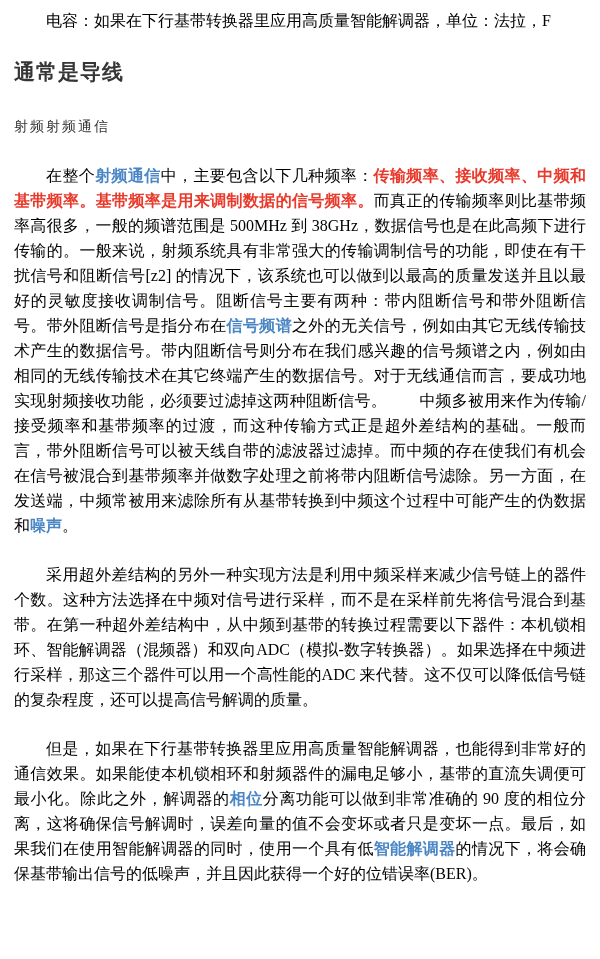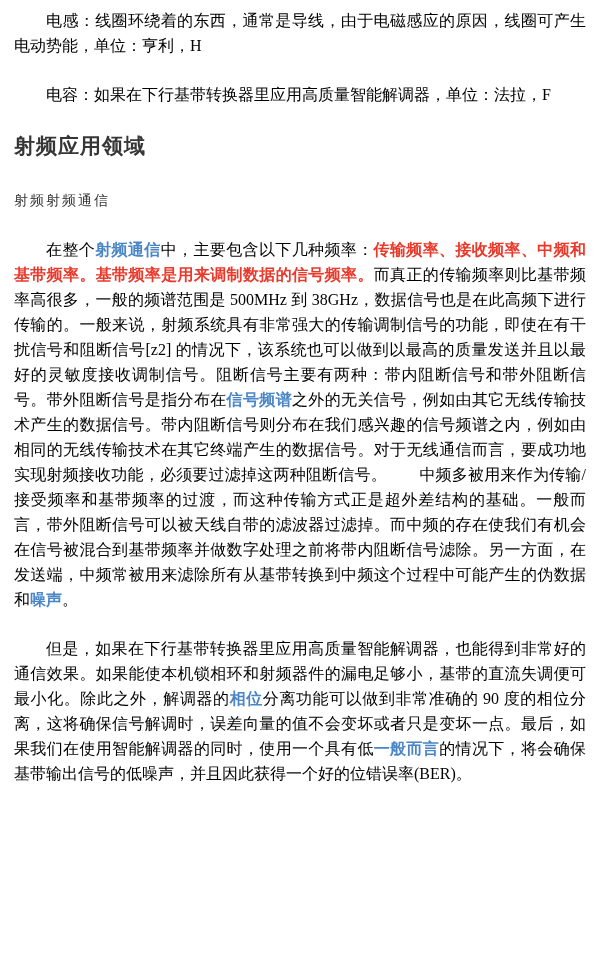--- a/index.html
+++ b/index.html
@@ -61,20 +61,20 @@
     text-decoration: none;
     cursor: pointer;
     font-weight: bold;
   }
 </style>
 </head>
 <body>
 
 <div class="doc">
   <div>
-      <p class="doc-para"><span class="seg-normal">电感：线圈环绕着的东西，通常是导线，由于电磁感应的原因，线圈可产生电动势能，单位：亨利，H</span></p>
       <p class="doc-para"><span class="seg-normal">电容：如果在下行基带转换器里应用高质量智能解调器，单位：法拉，F</span></p>
-      <h1 class="doc-heading">射频应用领域</h1>
+      <h1 class="doc-heading">通常是导线</h1>
       <h2 class="doc-subheading">射频射频通信</h2>
       <p class="doc-para"><span class="seg-normal">在整个</span><a class="seg-link">射频通信</a><span class="seg-normal">中，主要包含以下几种频率：</span><span class="seg-red">传输频率、接收频率、中频和基带频率。基带频率是用来调制数据的信号频率。</span><span class="seg-normal">而真正的传输频率则比基带频率高很多，一般的频谱范围是 500MHz 到 38GHz，数据信号也是在此高频下进行传输的。一般来说，射频系统具有非常强大的传输调制信号的功能，即使在有干扰信号和阻断信号[z2] 的情况下，该系统也可以做到以最高的质量发送并且以最好的灵敏度接收调制信号。阻断信号主要有两种：带内阻断信号和带外阻断信号。带外阻断信号是指分布在</span><a class="seg-link">信号频谱</a><span class="seg-normal">之外的无关信号，例如由其它无线传输技术产生的数据信号。带内阻断信号则分布在我们感兴趣的信号频谱之内，例如由相同的无线传输技术在其它终端产生的数据信号。对于无线通信而言，要成功地实现射频接收功能，必须要过滤掉这两种阻断信号。　　中频多被用来作为传输/接受频率和基带频率的过渡，而这种传输方式正是超外差结构的基础。一般而言，带外阻断信号可以被天线自带的滤波器过滤掉。而中频的存在使我们有机会在信号被混合到基带频率并做数字处理之前将带内阻断信号滤除。另一方面，在发送端，中频常被用来滤除所有从基带转换到中频这个过程中可能产生的伪数据和</span><a class="seg-link">噪声</a><span class="seg-normal">。</span></p>
-      <p class="doc-para"><span class="seg-normal">但是，如果在下行基带转换器里应用高质量智能解调器，也能得到非常好的通信效果。如果能使本机锁相环和射频器件的漏电足够小，基带的直流失调便可最小化。除此之外，解调器的</span><a class="seg-link">相位</a><span class="seg-normal">分离功能可以做到非常准确的 90 度的相位分离，这将确保信号解调时，误差向量的值不会变坏或者只是变坏一点。最后，如果我们在使用智能解调器的同时，使用一个具有低</span><a class="seg-link">一般而言</a><span class="seg-normal">的情况下，将会确保基带输出信号的低噪声，并且因此获得一个好的位错误率(BER)。</span></p>
+      <p class="doc-para"><span class="seg-normal">采用超外差结构的另外一种实现方法是利用中频采样来减少信号链上的器件个数。这种方法选择在中频对信号进行采样，而不是在采样前先将信号混合到基带。在第一种超外差结构中，从中频到基带的转换过程需要以下器件：本机锁相环、智能解调器（混频器）和双向ADC（模拟-数字转换器）。如果选择在中频进行采样，那这三个器件可以用一个高性能的ADC 来代替。这不仅可以降低信号链的复杂程度，还可以提高信号解调的质量。</span></p>
+      <p class="doc-para"><span class="seg-normal">但是，如果在下行基带转换器里应用高质量智能解调器，也能得到非常好的通信效果。如果能使本机锁相环和射频器件的漏电足够小，基带的直流失调便可最小化。除此之外，解调器的</span><a class="seg-link">相位</a><span class="seg-normal">分离功能可以做到非常准确的 90 度的相位分离，这将确保信号解调时，误差向量的值不会变坏或者只是变坏一点。最后，如果我们在使用智能解调器的同时，使用一个具有低</span><a class="seg-link">智能解调器</a><span class="seg-normal">的情况下，将会确保基带输出信号的低噪声，并且因此获得一个好的位错误率(BER)。</span></p>
     </div>
 </div>
 
 </body></html>

